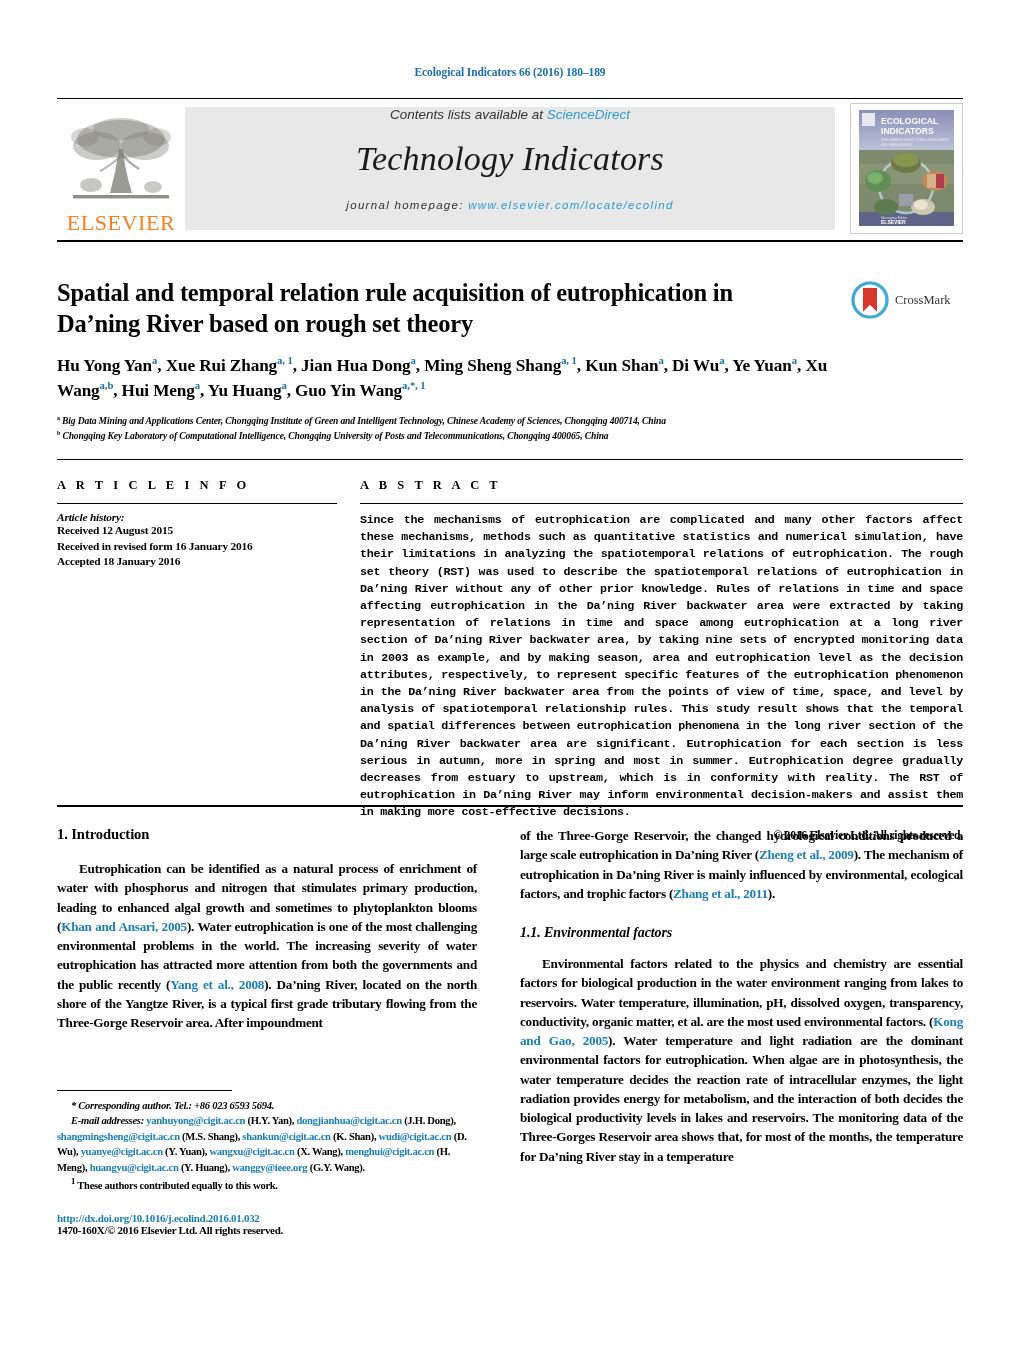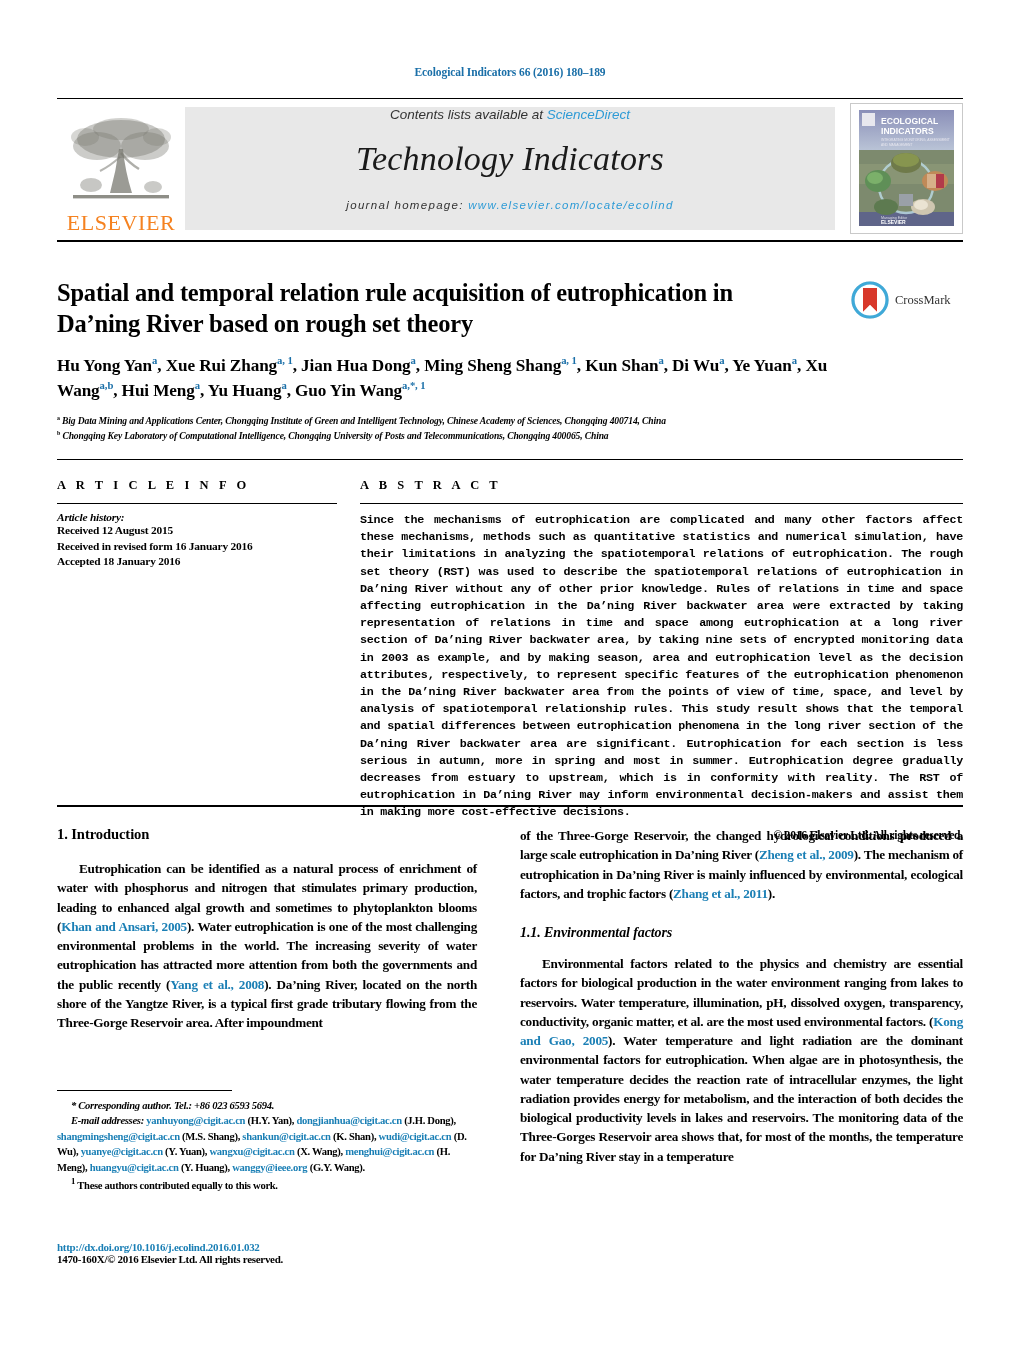--- a/index.html
+++ b/index.html
@@ -329,21 +329,21 @@
     font-weight: bold;
     line-height: 1.46;
     letter-spacing: -0.3px;
   }
   .fn .mail { color: #1a7fb5; }
   .fn .ital { font-style: italic; }
   .fn-indent { text-indent: 14px; }
   .doi-block {
     position: absolute;
     left: 57px;
-    top: 1241px;
+    top: 1212px;
     width: 430px;
   }
   .doi {
     font-family: "Liberation Serif", serif;
     font-size: 11px;
     font-weight: bold;
     color: #1a7fb5;
     letter-spacing: -0.3px;
   }
   .issn {

